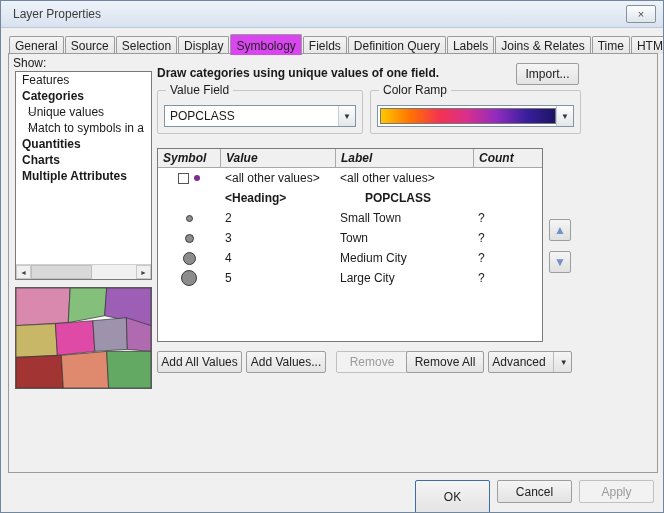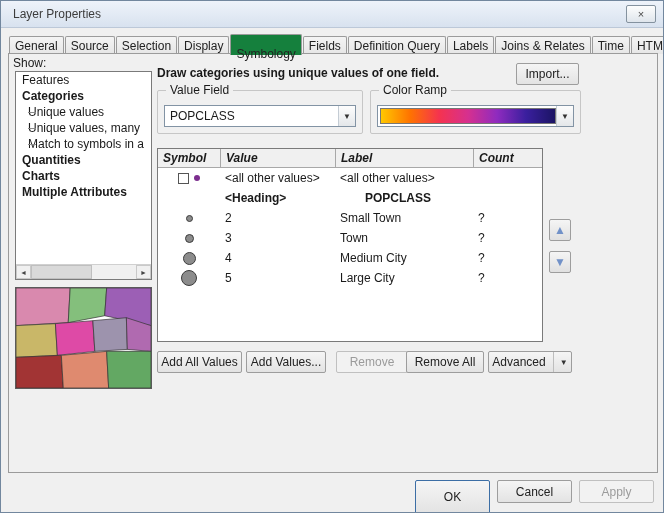--- a/index.html
+++ b/index.html
@@ -34,22 +34,22 @@
     display: flex; align-items: flex-end;
   }
   .tab {
     height: 18px; padding: 2px 5px 0; margin-right: 1px;
     font-size: 12px; white-space: nowrap;
     background: linear-gradient(#f4f4f4, #e6e6e6);
     border: 1px solid #9b9b9b; border-bottom: none;
     border-radius: 2px 2px 0 0; color: #222;
   }
   .tab.active {
-    height: 21px; padding-top: 12px;
-    background: #15803d; position: relative; z-index: 3;
+    height: 21px; padding-top: 4px;
+    background: #d946ef; position: relative; z-index: 3;
     margin-bottom: -1px;
   }
   
   .tabpage {
     position: absolute; left: 7px; top: 52px; width: 650px; height: 420px;
     border: 1px solid #9b9b9b; background: #f0f0f0; z-index: 2;
   }
   .show-label { position: absolute; left: 4px; top: 2px; }
   .tree {
     position: absolute; left: 6px; top: 17px; width: 137px; height: 209px;
@@ -175,21 +175,20 @@
 </div>
 
 <div class="tabpage">
 
   <div class="show-label">Show:</div>
 
   <div class="tree">
     <div class="titem">Features</div>
     <div class="titem bold">Categories</div>
     <div class="titem child">Unique values</div>
-    <div class="titem child">Unique values, many</div>
     <div class="titem child">Match to symbols in a</div>
     <div class="titem bold">Quantities</div>
     <div class="titem bold">Charts</div>
     <div class="titem bold">Multiple Attributes</div>
     <div class="hscroll">
       <div class="sarrow">◄</div>
       <div class="strack">
         <div class="sthumb"></div>
       </div>
       <div class="sarrow">►</div>

